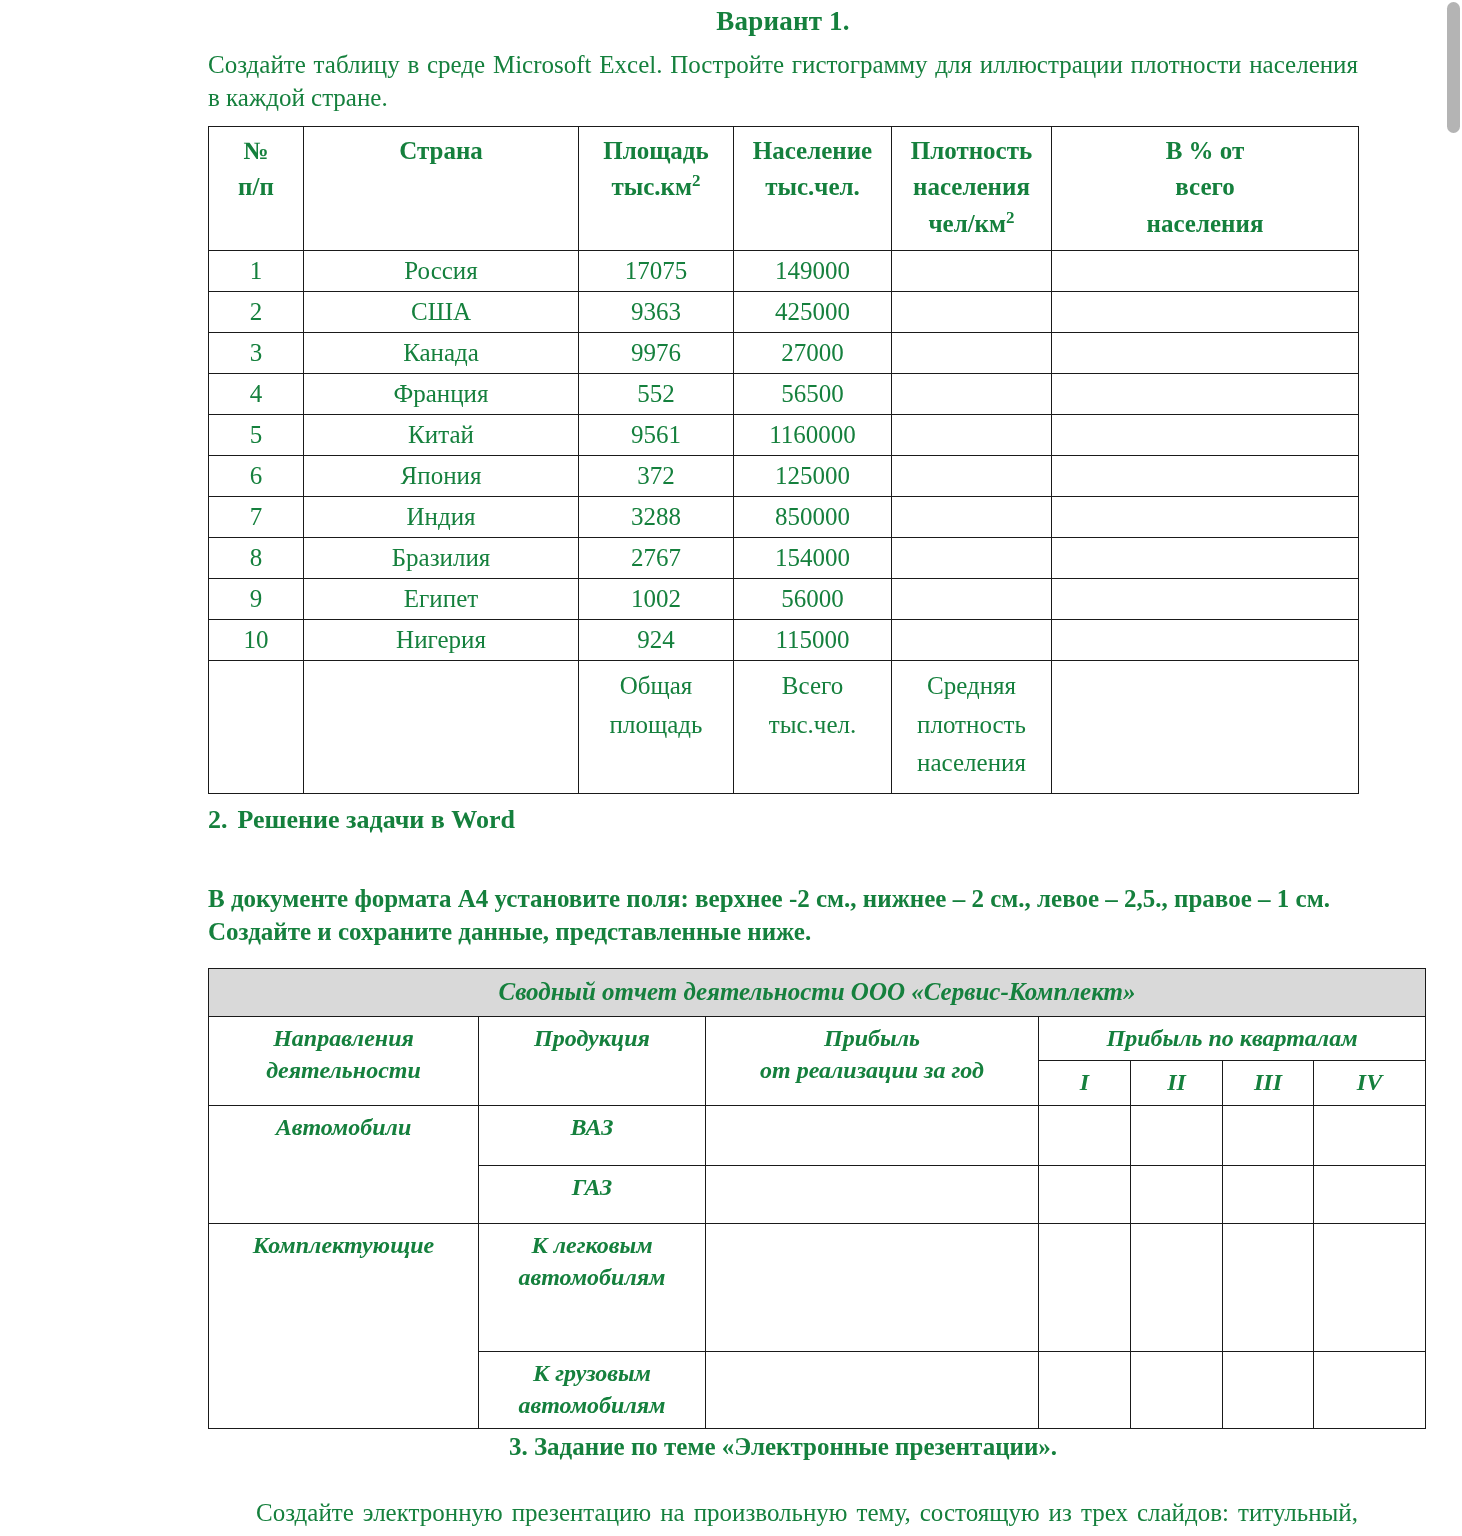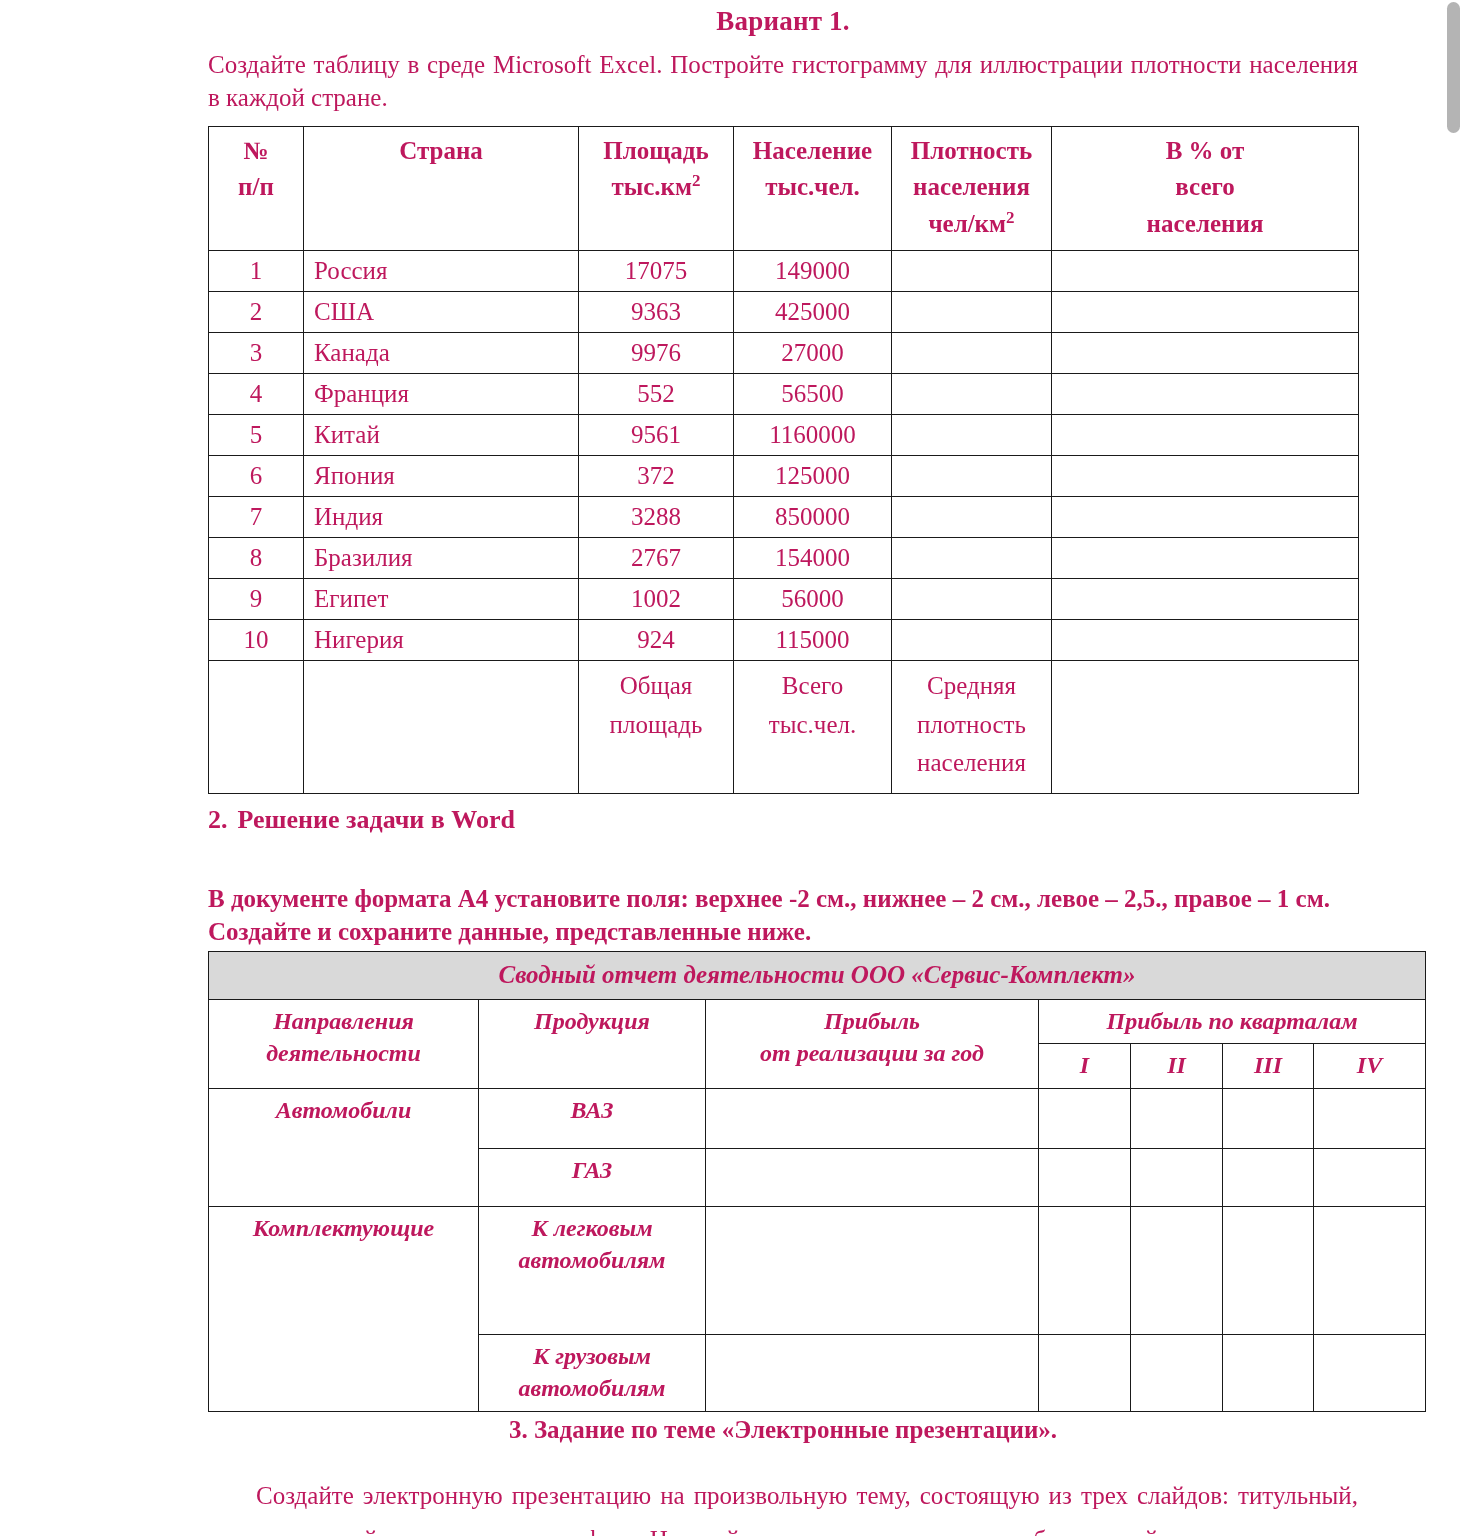--- a/index.html
+++ b/index.html
@@ -7,21 +7,21 @@
     padding: 0;
     background: #ffffff;
   }
   .page {
     position: relative;
     width: 1462px;
     height: 1536px;
     background: #ffffff;
     overflow: hidden;
     font-family: "Liberation Serif", "DejaVu Serif", serif;
-    color: #be185d;
+    color: #15803d;
   }
   .content {
     position: absolute;
     left: 208px;
     top: 0;
     width: 1150px;
   }
 
   
   .doc-title {
@@ -83,37 +83,37 @@
     vertical-align: top;
     padding: 6px 4px 8px 4px;
     line-height: 1.45;
   }
   .tbl1 td {
     height: 40px;
     line-height: 40px;
     padding: 0 10px;
   }
   .tbl1 td.c-num { text-align: center; padding: 0; }
-  .tbl1 td.c-name { text-align: left; }
+  .tbl1 td.c-name { text-align: center; }
   .tbl1 td.c-val  { text-align: center; }
   .tbl1 td.c-blank { }
   .tbl1 td.summary {
     text-align: center;
     vertical-align: top;
     line-height: 1.55;
     padding: 6px 4px 10px 4px;
     height: auto;
     margin-left: 8px;
   }
   .sup { font-size: 17px; vertical-align: super; line-height: 0; }
 
   
   .tbl2 {
     width: 1217px;
-    margin-top: 3px;
+    margin-top: 20px;
     font-size: 24px;
     font-style: italic;
     font-weight: bold;
   }
   .tbl2 td, .tbl2 th {
     text-align: center;
     vertical-align: top;
     padding: 5px 4px 6px 4px;
     line-height: 1.35;
   }

